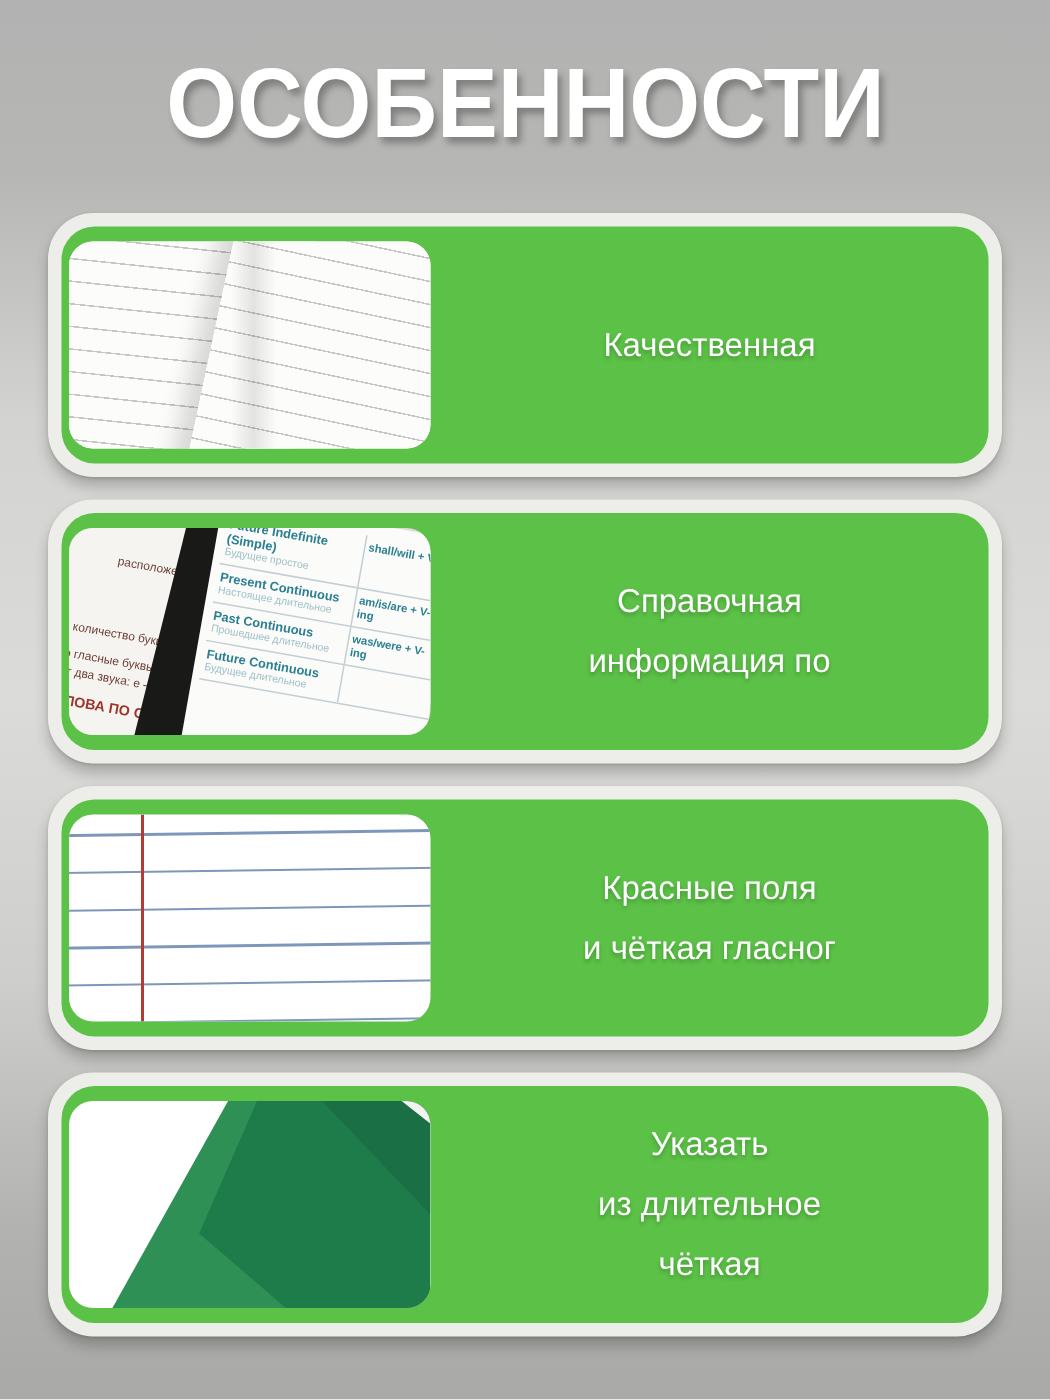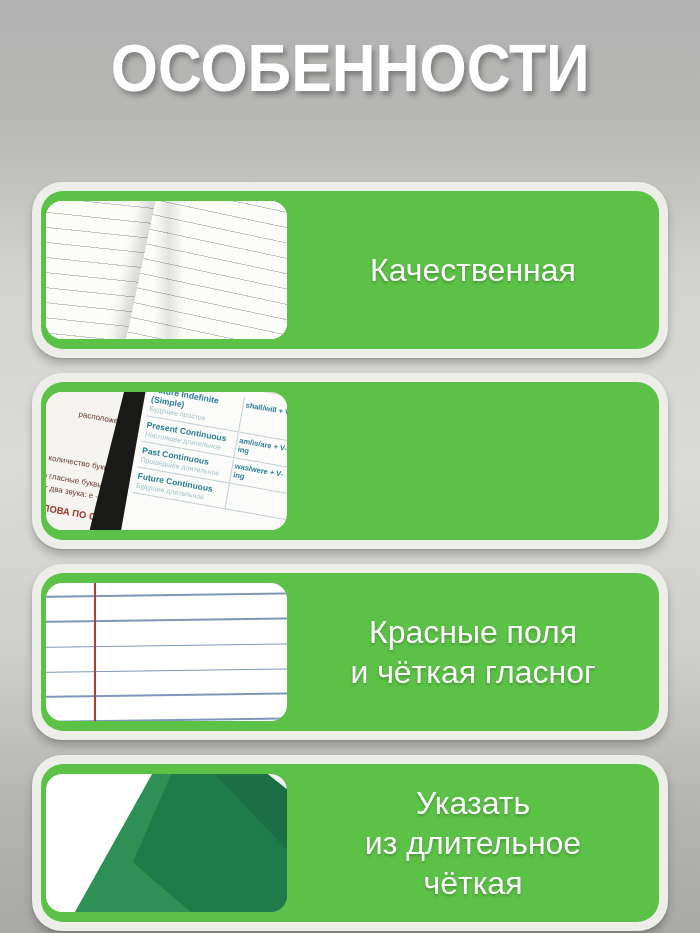--- a/index.html
+++ b/index.html
@@ -9,21 +9,21 @@
     overflow:hidden;
   }
   .poster {
     width:700px; height:933px; position:relative; overflow:hidden;
     background: linear-gradient(180deg,
       #b2b2b2 0%, #b6b6b4 12%, #d3d3d1 30%, #dbdbd9 50%,
       #cecfcc 70%, #b2b2b0 88%, #a9a9a7 100%);
   }
   
   .title {
-    height:182px; text-align:center; padding-top:30px;
+    height:142px; text-align:center; padding-top:30px;
   }
   .title-inner {
     display:inline-block;
     font-size:66px; font-weight:bold; color:#ffffff;
     letter-spacing:0px; transform:scaleX(0.92);
     text-shadow: 3px 4px 5px rgba(0,0,0,0.30);
     white-space:nowrap;
   }
   
   .cards { margin:0 32px; display:flex; flex-direction:column; gap:15px; }
@@ -36,21 +36,21 @@
     height:158px; border-radius:22px; background:var(--card-green,#5cc247);
     display:flex; align-items:center;
   }
   .photo {
     width:241px; height:138px; margin-left:5px; flex:none;
     border-radius:16px; background:#ffffff;
     position:relative; overflow:hidden;
   }
   .label {
     flex:1; text-align:center; color:#ffffff;
-    font-size:32px; line-height:40px; font-weight:400;
+    font-size:22px; line-height:40px; font-weight:400;
     padding:0 8px;
     text-shadow: 0 2px 3px rgba(0,0,0,0.24);
   }
   .label span { display:block; }
   
   .nb-page {
     position:absolute;
     background:repeating-linear-gradient(180deg,
       #fcfcfb 0px, #fcfcfb 14px,
       var(--notebook-line-gray,#c6c6c4) 14px, var(--notebook-line-gray,#c6c6c4) 15px);
@@ -175,20 +175,22 @@
             <div class="ref-row">
               <div class="ref-name">
                 <div class="ref-en">Future Continuous</div>
                 <div class="ref-ru">Будущее длительное</div>
               </div>
               <div class="ref-f"></div>
             </div>
           </div>
         </div>
         <div class="label">
+          <span>Справочная</span>
+          <span>информация по</span>
         </div>
       </div>
     </section>
 
     <section class="card">
       <div class="card-inner">
         <div class="photo">
           <div class="ruled-lines"></div>
           <div class="margin-line"></div>
         </div>

